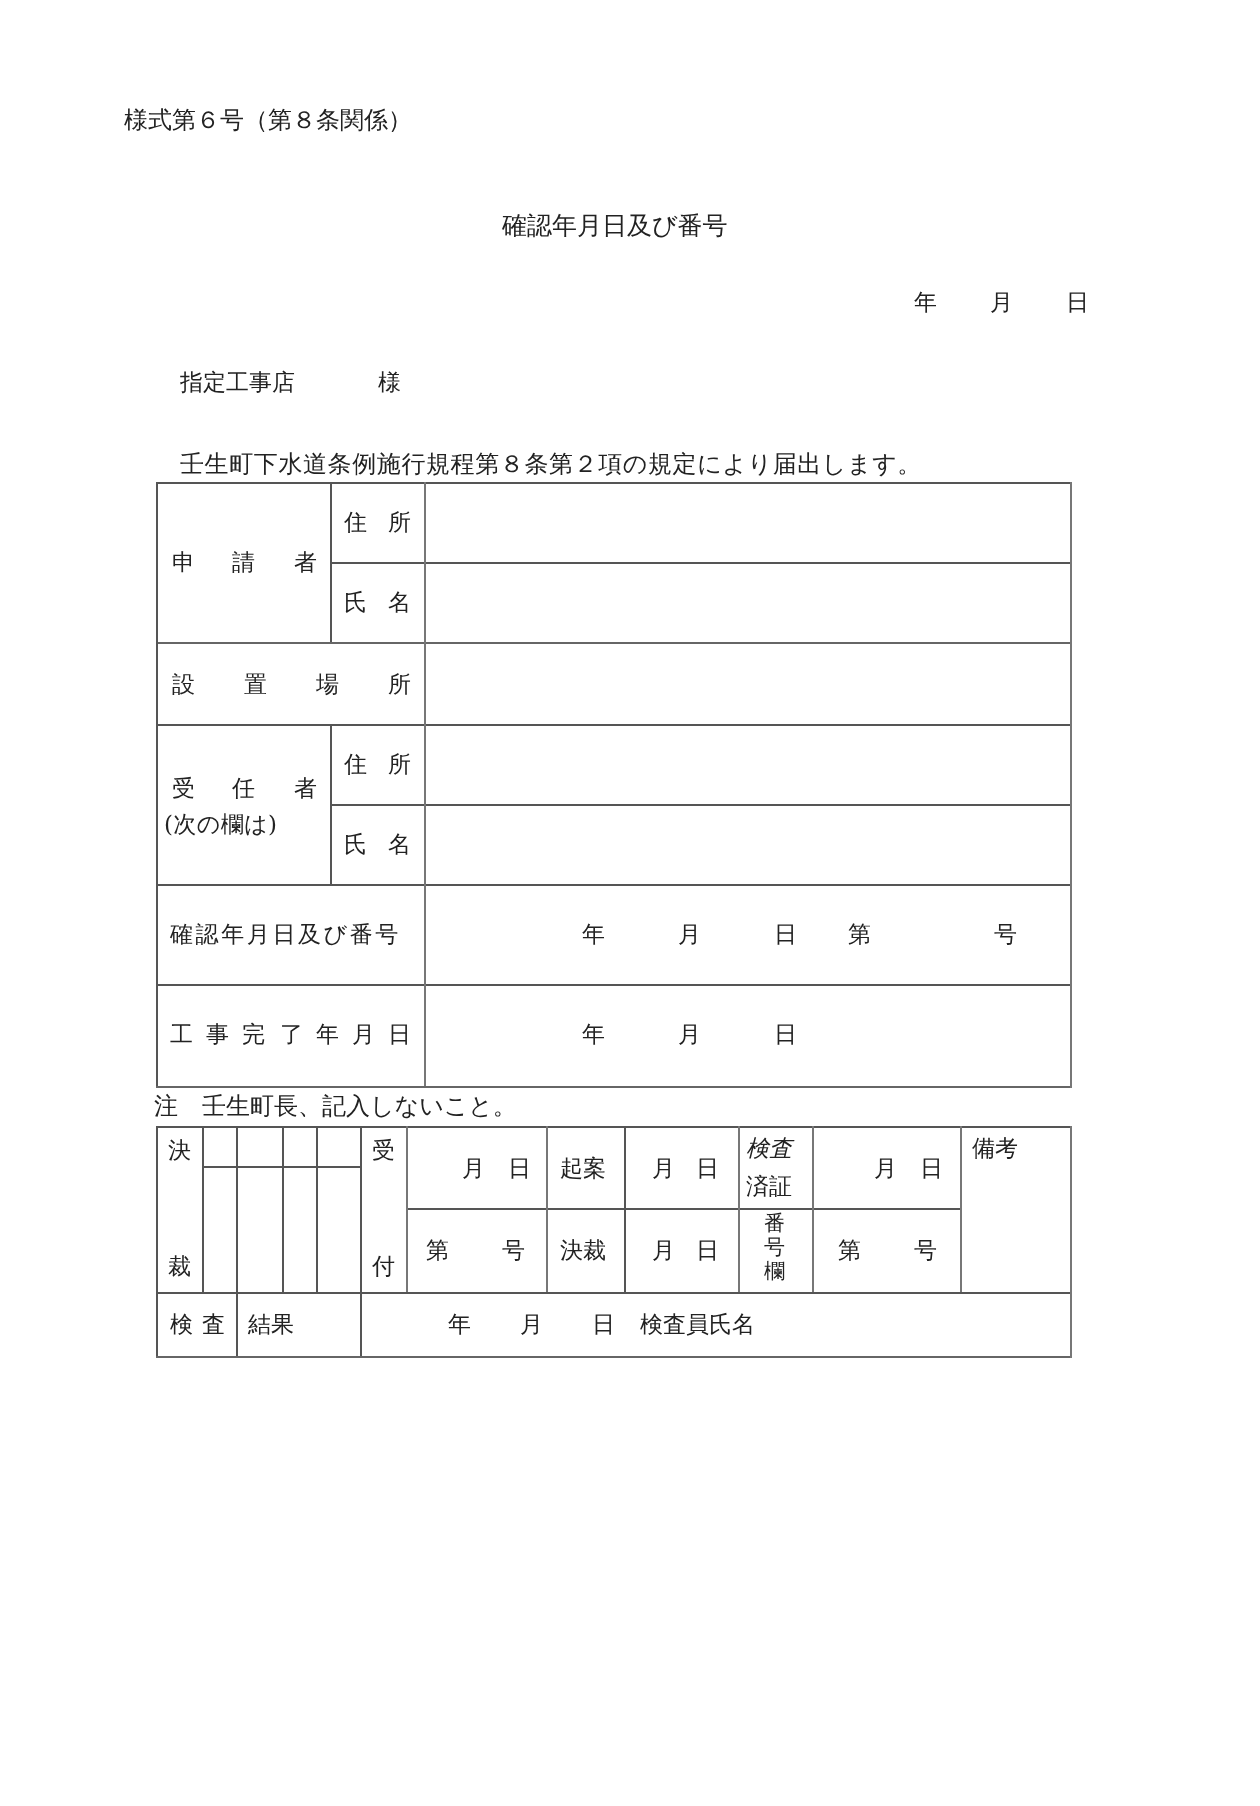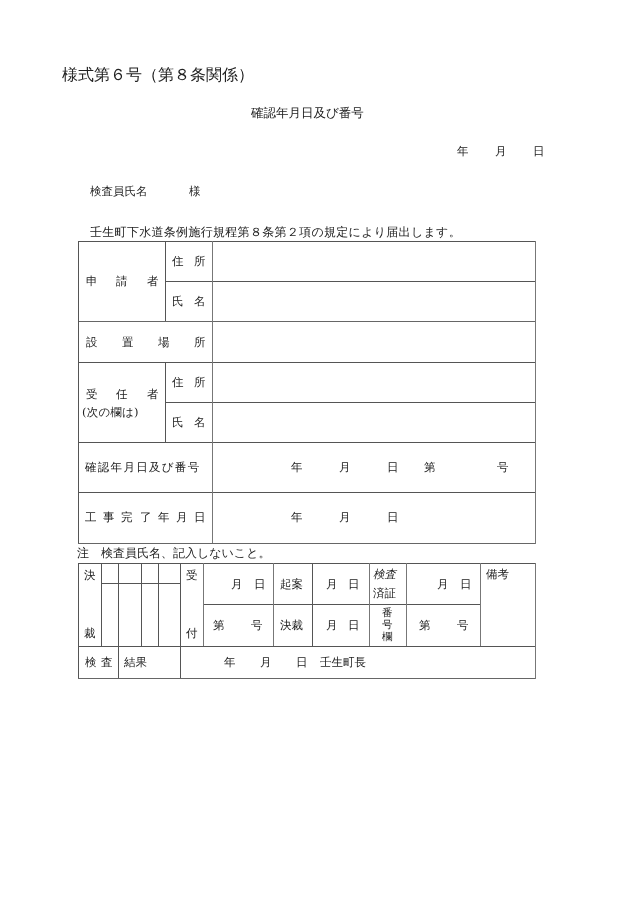--- a/index.html
+++ b/index.html
@@ -11,31 +11,31 @@
     .abs { position: absolute; white-space: nowrap; }
     .t { position: absolute; white-space: nowrap; line-height: 1; }
     .line-h { position: absolute; height: 0; border-top: 1px solid #555; }
     .line-v { position: absolute; width: 0; border-left: 1px solid #555; }
     .thick-h { border-top: 1.5px solid #666; }
     .thick-v { border-left: 1.5px solid #777; }
   </style>
 </head>
 <body>
 
-<div class="t" style="left:62px; top:67px; font-size:16px;">様式第６号（第８条関係）</div>
+<div class="t" style="left:62px; top:54px; font-size:12px;">様式第６号（第８条関係）</div>
 <div class="t" style="left:251px; top:107px; font-size:12.5px;">確認年月日及び番号</div>
 
 <div>
   <span class="t" style="left:457px; top:146px;">年</span>
   <span class="t" style="left:495px; top:146px;">月</span>
   <span class="t" style="left:533px; top:146px;">日</span>
 </div>
 
 <div>
-  <span class="t" style="left:90px; top:186px;">検査員氏名</span>
+  <span class="t" style="left:90px; top:186px;">指定工事店</span>
   <span class="t" style="left:189px; top:186px;">様</span>
 </div>
 
 <div class="t" style="left:90px; top:226px; font-size:12px; letter-spacing:0.3px;">壬生町下水道条例施行規程第８条第２項の規定により届出します。</div>
 
 <div>
 
   <div class="line-h" style="left:78px; top:241px; width:458px;"></div>
   <div class="line-h" style="left:165px; top:281px; width:371px;"></div>
   <div class="line-h thick-h" style="left:78px; top:321px; width:458px;"></div>
@@ -110,21 +110,21 @@
     <span class="t" style="left:176px; top:512px;">月</span>
     <span class="t" style="left:194px; top:512px;">日</span>
   </div>
   <div class="abs" style="left:214px; top:493px; width:320px; height:49px;">
     <span class="t" style="left:77px; top:19px;">年</span>
     <span class="t" style="left:125px; top:19px;">月</span>
     <span class="t" style="left:173px; top:19px;">日</span>
   </div>
 </div>
 
-<div class="t" style="left:77px; top:547px; font-size:12px;">注　検査員氏名、記入しないこと。</div>
+<div class="t" style="left:77px; top:547px; font-size:12px;">注　壬生町長、記入しないこと。</div>
 
 <div>
 
   <div class="line-h" style="left:78px; top:563px; width:458px;"></div>
   <div class="line-h" style="left:101px; top:583px; width:80px;"></div>
   <div class="line-h" style="left:203px; top:604px; width:277px;"></div>
   <div class="line-h" style="left:78px; top:646px; width:458px;"></div>
   <div class="line-h thick-h" style="left:78px; top:678px; width:458px;"></div>
 
   <div class="line-v" style="left:78px; top:563px; height:115px;"></div>
@@ -179,15 +179,15 @@
   <div class="abs" style="left:482px; top:584px; width:52px; height:61px;"></div>
 
   <div>
     <span class="t" style="left:85px; top:657px;">検</span>
     <span class="t" style="left:101px; top:657px;">査</span>
   </div>
   <span class="t" style="left:124px; top:657px;">結果</span>
   <span class="t" style="left:224px; top:657px;">年</span>
   <span class="t" style="left:260px; top:657px;">月</span>
   <span class="t" style="left:296px; top:657px;">日</span>
-  <span class="t" style="left:320px; top:657px;">壬生町長</span>
+  <span class="t" style="left:320px; top:657px;">検査員氏名</span>
   <div class="abs" style="left:390px; top:648px; width:144px; height:28px;"></div>
 </div>
 
 </body></html>

